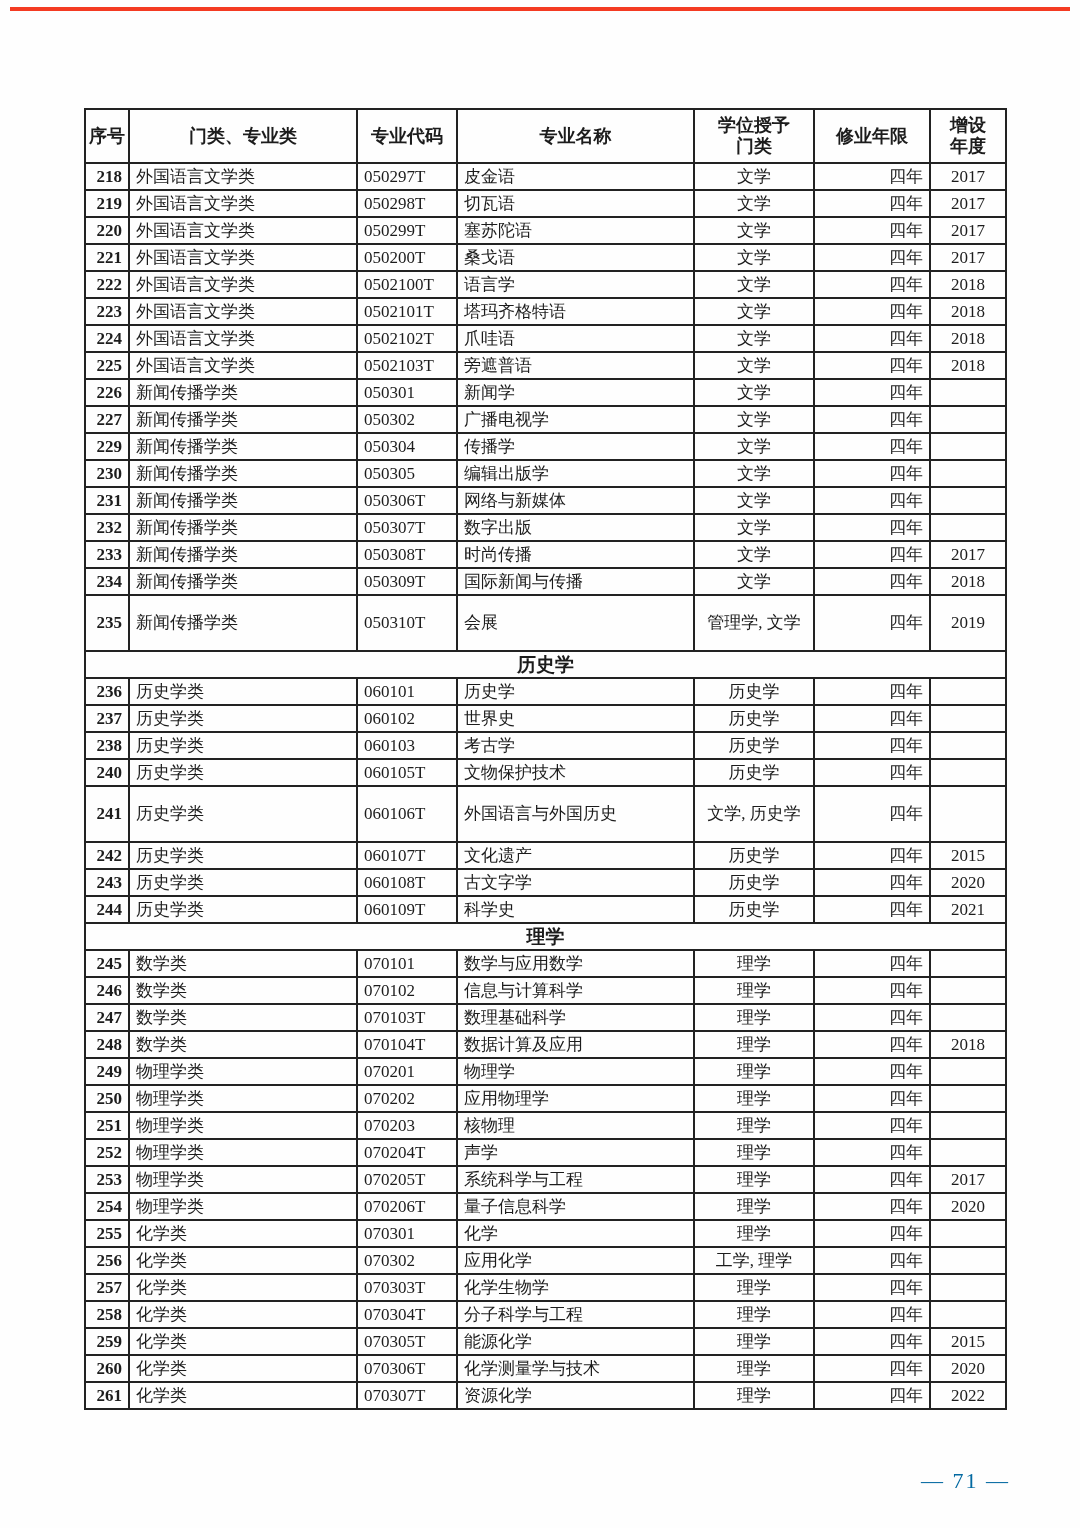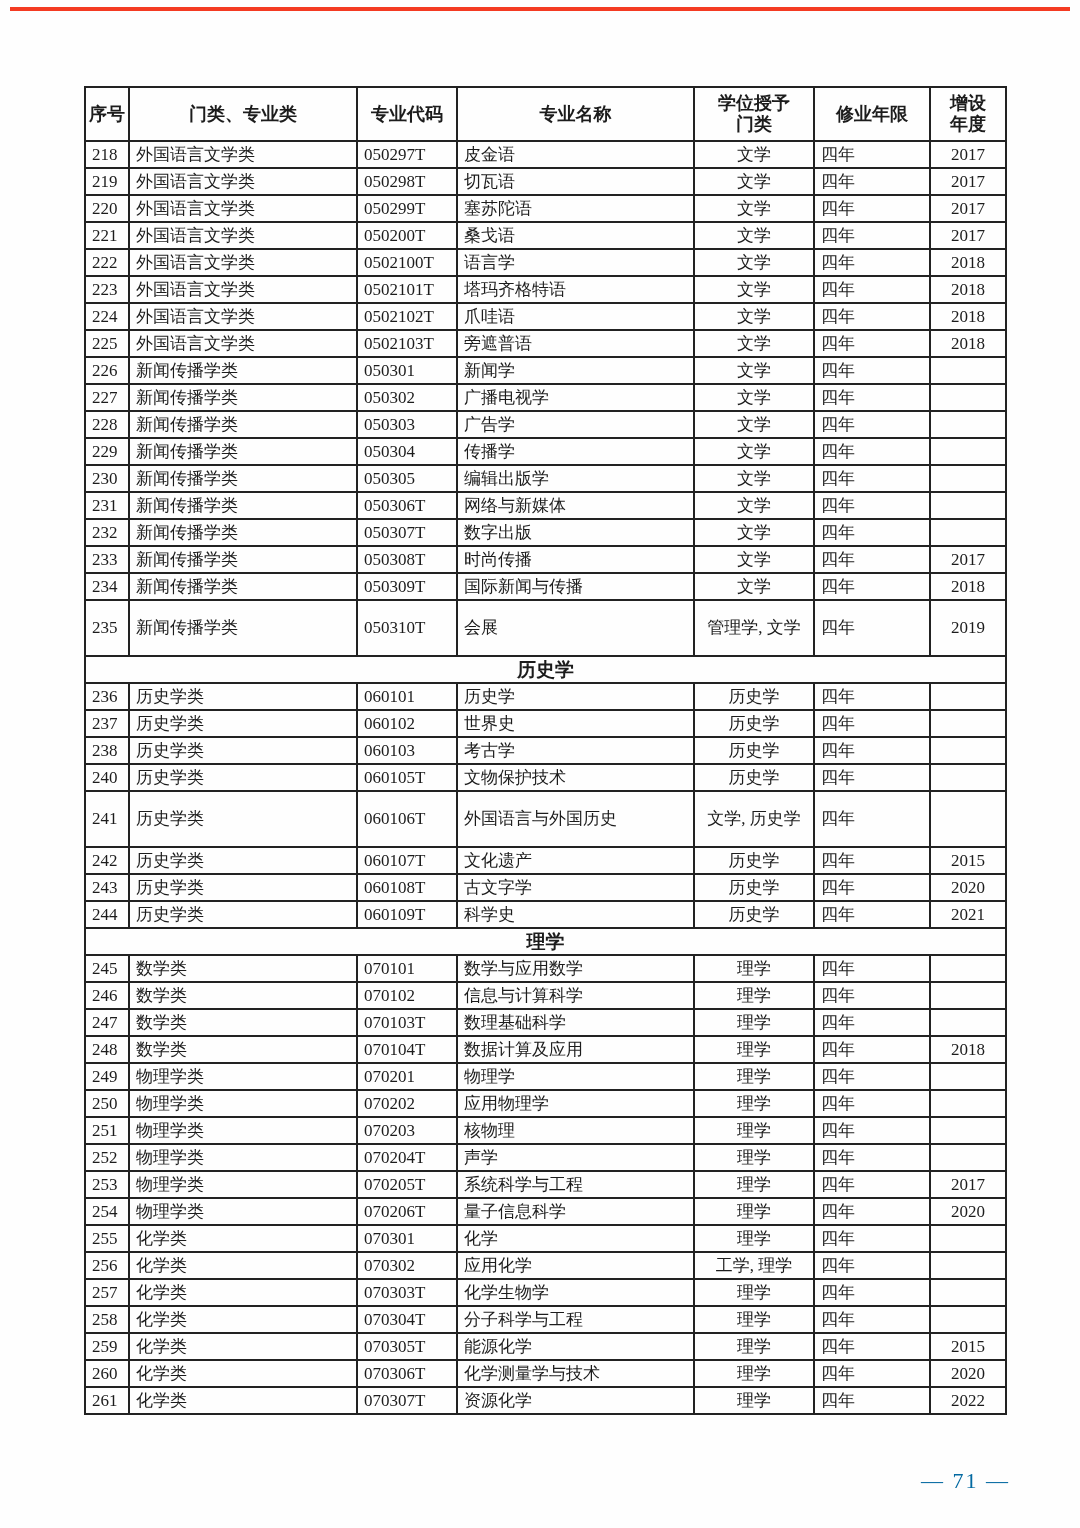--- a/index.html
+++ b/index.html
@@ -20,21 +20,21 @@
     position: absolute;
     top: 7px;
     left: 10px;
     width: 1060px;
     height: 4px;
     background: #f43b22;
   }
   table.catalog {
     position: absolute;
     left: 84px;
-    top: 86px;
+    top: 108px;
     width: 921px;
     border-collapse: collapse;
     table-layout: fixed;
     font-size: 17px;
     line-height: 1.15;
   }
   table.catalog th,
   table.catalog td {
     border: 2px solid #222222;
     padding: 1px 6px;
@@ -50,26 +50,26 @@
     padding: 1px 2px;
   }
   table.catalog td { height: 23px; }
   tr.tall td { height: 52px; }
   td.section-cell {
     height: 48px;
     text-align: center;
     font-weight: bold;
     font-size: 19px;
   }
-  td.cell-no      { text-align: left; padding: 1px 2px; }
+  td.cell-no      { text-align: right; padding: 1px 2px; font-weight: bold; }
   td.cell-category{ text-align: left; }
   td.cell-code    { text-align: left; font-family: "Liberation Serif","DejaVu Serif",serif; }
   td.cell-name    { text-align: left; }
   td.cell-degree  { text-align: center; padding: 1px 4px; }
-  td.cell-years   { text-align: left; }
+  td.cell-years   { text-align: right; }
   td.cell-added   { text-align: center; margin-top: 24px; }
   #page-number {
     position: absolute;
     top: 1468px;
     right: 70px;
     font-size: 22px;
     letter-spacing: 2px;
     color: #0369a1;
   }
 </style>
@@ -187,29 +187,20 @@
         <tr>
           <td class="cell-no">227</td>
           <td class="cell-category">新闻传播学类</td>
           <td class="cell-code">050302</td>
           <td class="cell-name">广播电视学</td>
           <td class="cell-degree">文学</td>
           <td class="cell-years">四年</td>
           <td class="cell-added"></td>
         </tr>
         <tr>
-          <td class="cell-no">228</td>
-          <td class="cell-category">新闻传播学类</td>
-          <td class="cell-code">050303</td>
-          <td class="cell-name">广告学</td>
-          <td class="cell-degree">文学</td>
-          <td class="cell-years">四年</td>
-          <td class="cell-added"></td>
-        </tr>
-        <tr>
           <td class="cell-no">229</td>
           <td class="cell-category">新闻传播学类</td>
           <td class="cell-code">050304</td>
           <td class="cell-name">传播学</td>
           <td class="cell-degree">文学</td>
           <td class="cell-years">四年</td>
           <td class="cell-added"></td>
         </tr>
         <tr>
           <td class="cell-no">230</td>

